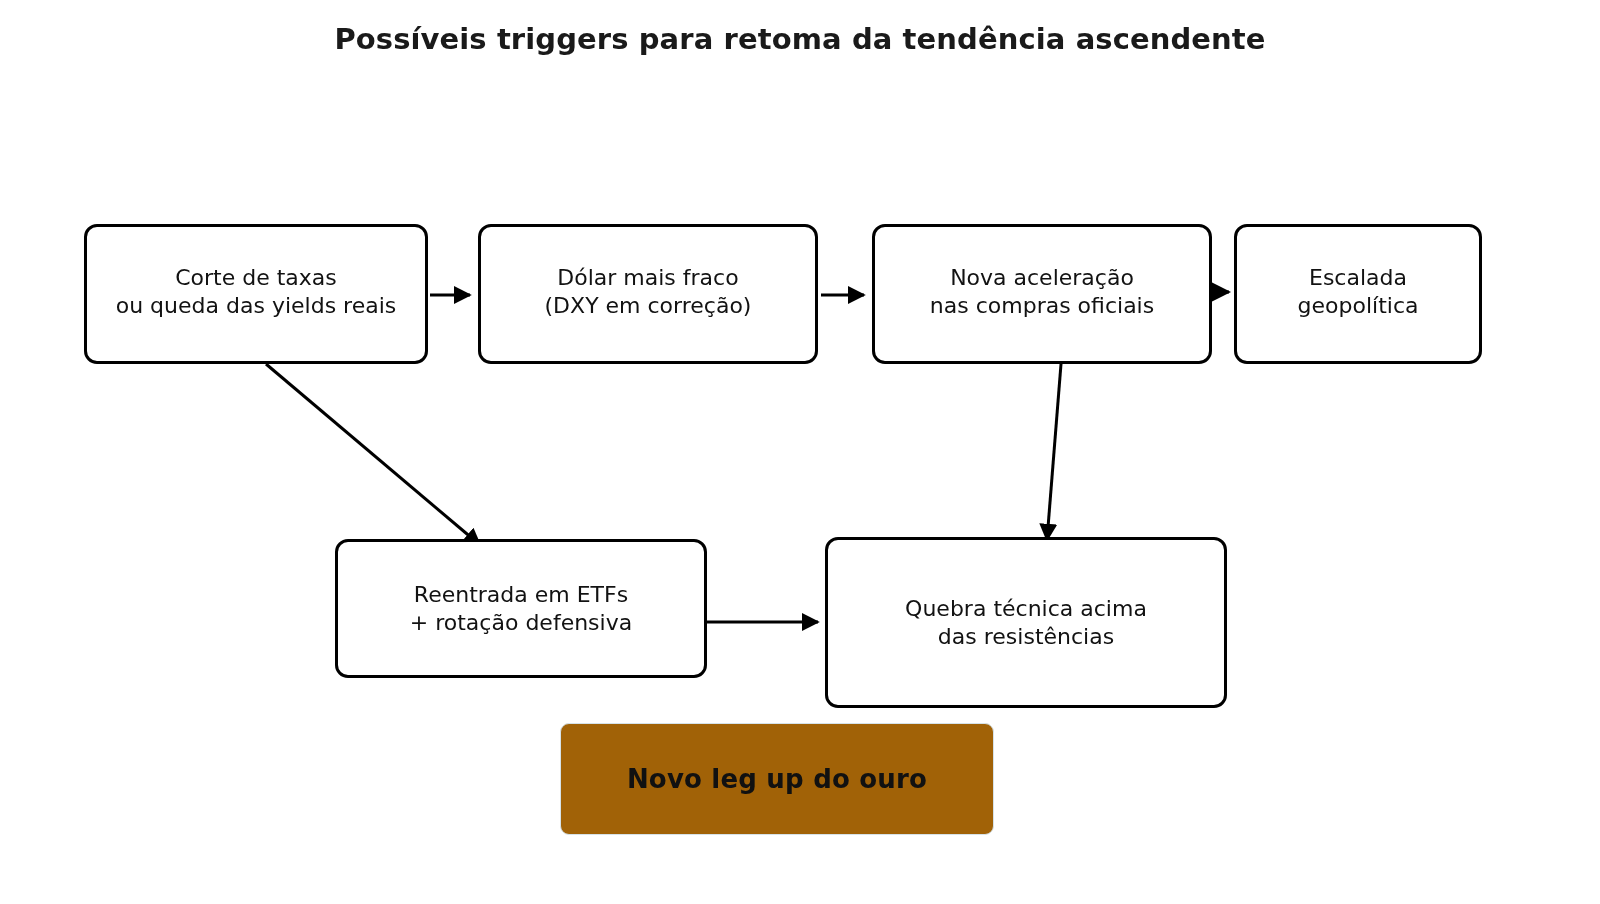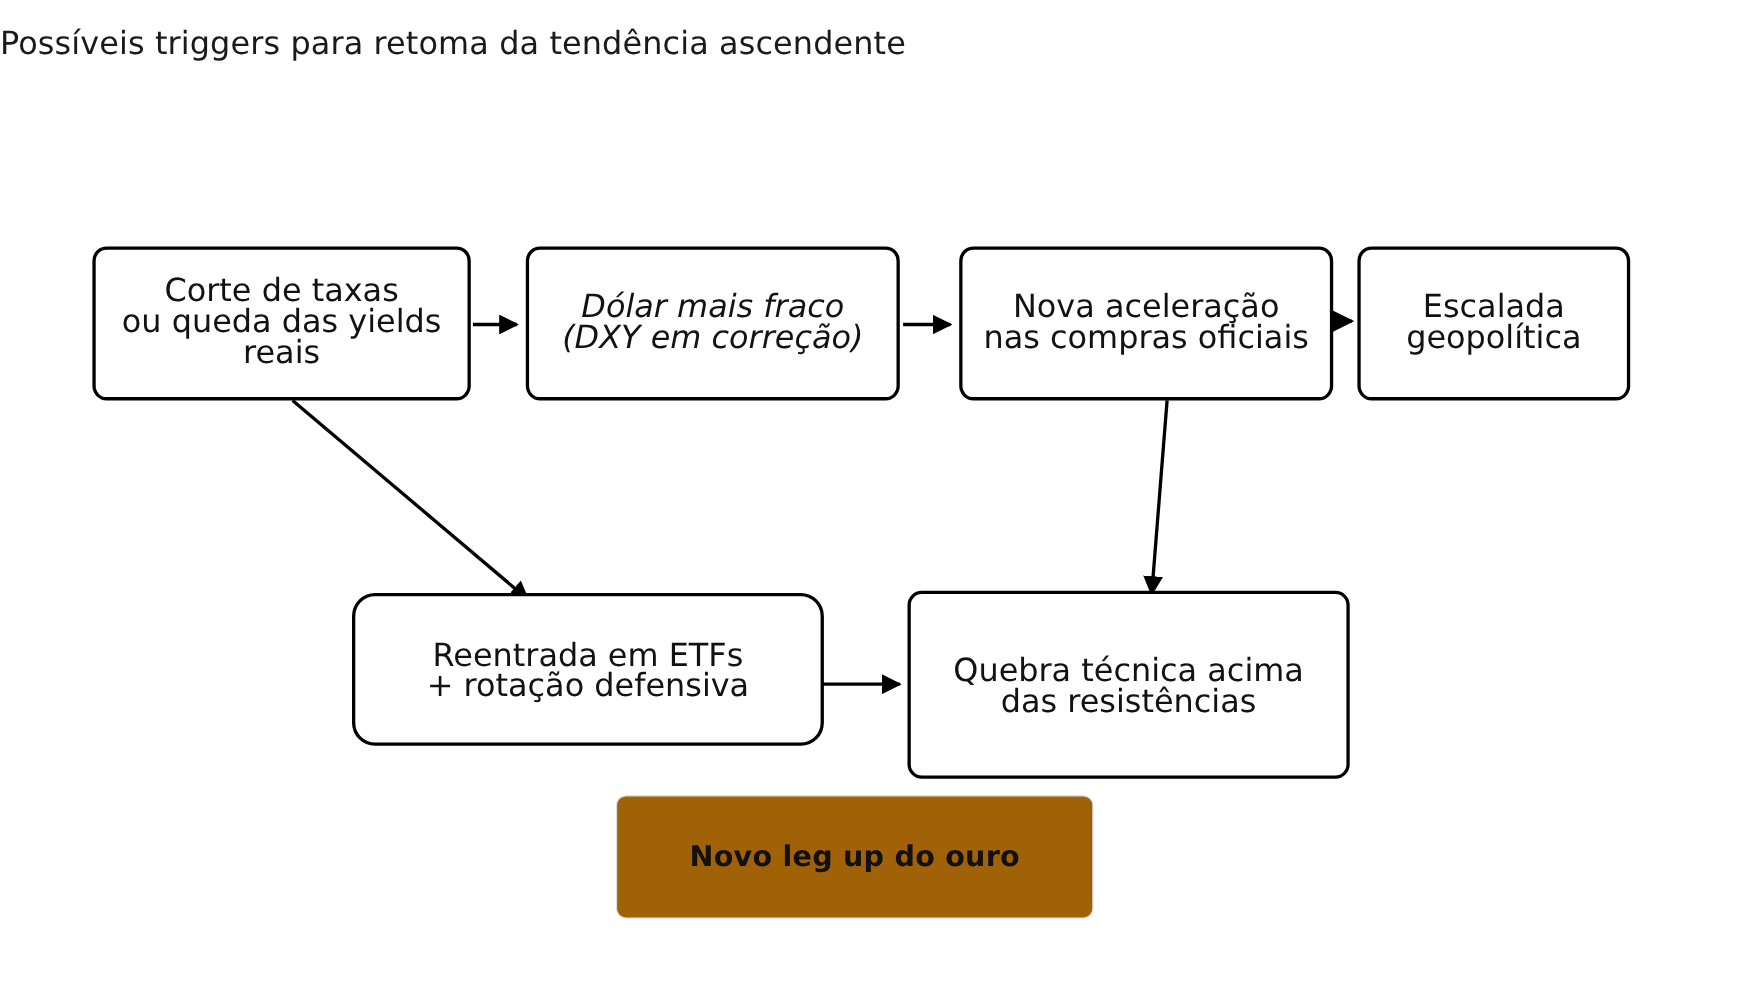--- a/index.html
+++ b/index.html
@@ -19,22 +19,23 @@
     height: 904px;
     background: #ffffff;
   }
 
   
   #diagram-title {
     position: absolute;
     left: 0;
     top: 22px;
     width: 1600px;
+    text-align: center;
     font-size: 29px;
-    font-weight: 400;
+    font-weight: 700;
     color: #1a1a1a;
     letter-spacing: 0.1px;
     white-space: nowrap;
   }
 
   
   #arrow-layer {
     position: absolute;
     left: 0;
     top: 0;
@@ -49,36 +50,36 @@
     box-sizing: border-box;
     background: #ffffff;
     border: 3px solid #000000;
     border-radius: 13px;
     display: flex;
     align-items: center;
     justify-content: center;
     z-index: 3;
   }
   .node-label {
-    font-size: 29px;
+    font-size: 22px;
     line-height: 28px;
     color: #121212;
     text-align: center;
     white-space: pre-line;
     padding: 0 10px;
   }
 
   
   #node-rate-cut   { left: 84px;   top: 224px; width: 344px; height: 140px; }
-  #node-weak-dxy   { left: 478px;  top: 224px; width: 340px; height: 140px; font-style: italic; }
+  #node-weak-dxy   { left: 478px;  top: 224px; width: 340px; height: 140px; }
   #node-official-buying { left: 872px; top: 224px; width: 340px; height: 140px; }
   #node-geopolitics{ left: 1234px; top: 224px; width: 248px; height: 140px; }
 
   
-  #node-etf-reentry{ left: 320px; top: 539px; width: 429px; height: 139px; border-radius: 21px; }
+  #node-etf-reentry{ left: 335px; top: 539px; width: 372px; height: 139px; }
   #node-technical-break { left: 825px; top: 537px; width: 402px; height: 171px; }
 
   
   #node-rate-cut .node-label,
   #node-weak-dxy .node-label,
   #node-official-buying .node-label,
   #node-geopolitics .node-label { transform: translateY(-2px); }
 
   
   #node-outcome {

